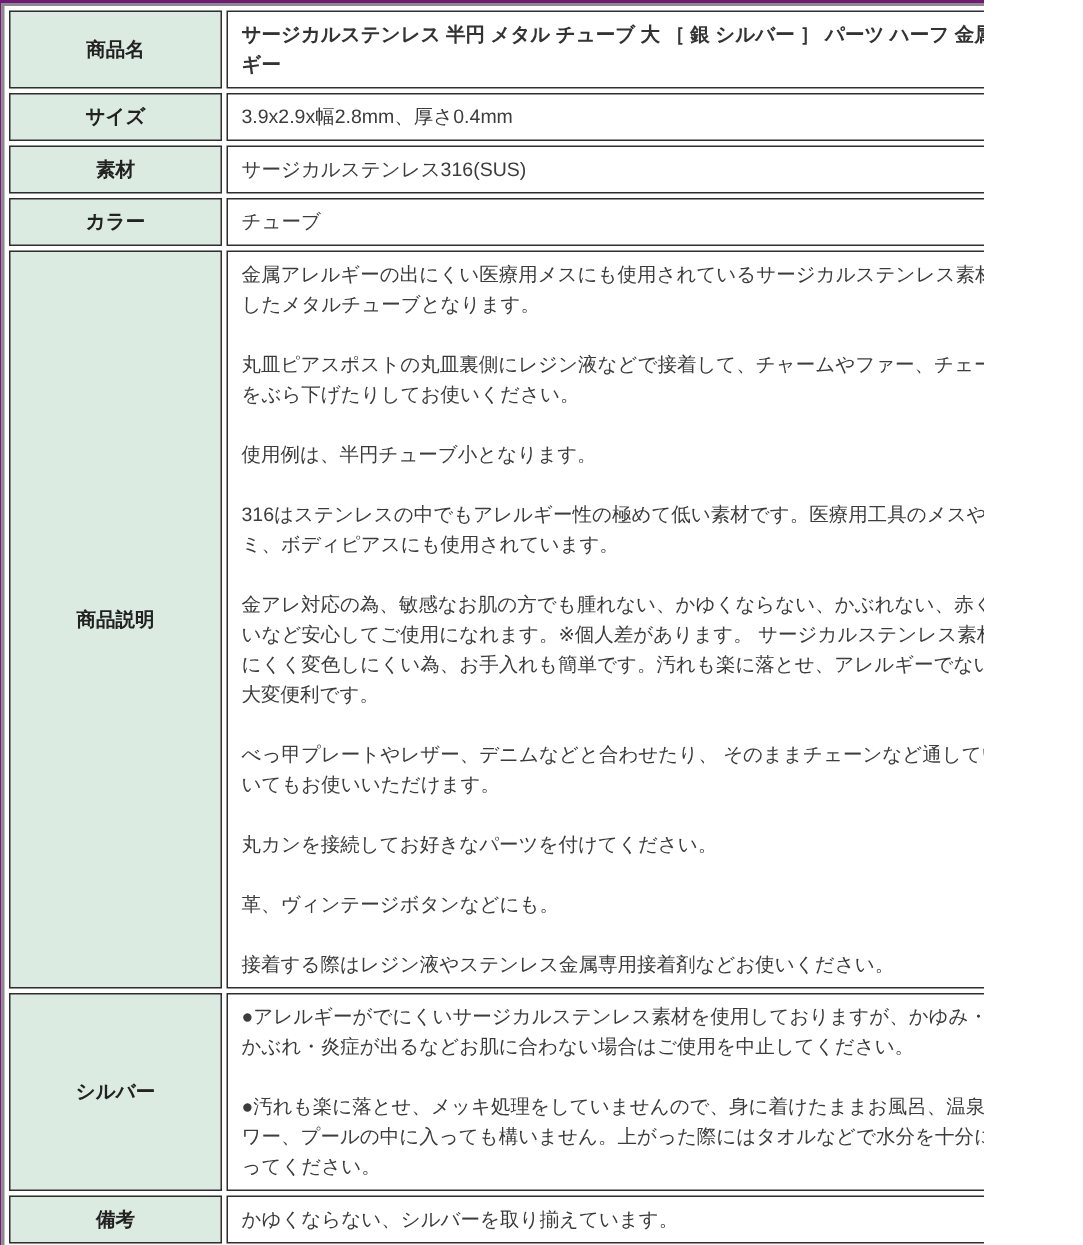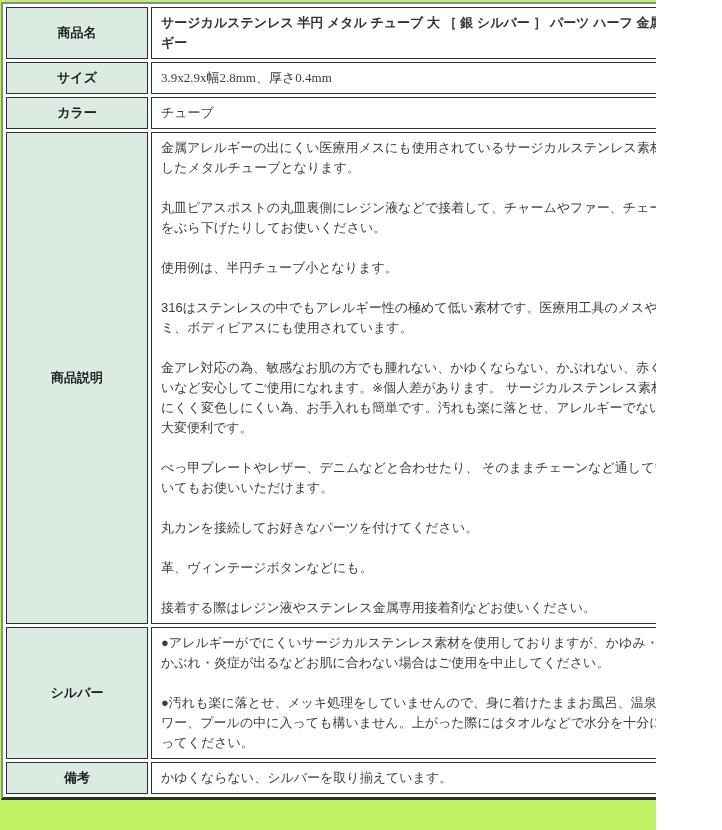--- a/index.html
+++ b/index.html
@@ -5,21 +5,21 @@
   html, body {
     margin: 0;
     padding: 0;
     background: #ffffff;
     font-family: "Liberation Sans", "DejaVu Sans", sans-serif;
   }
   .page {
     width: 656px;
     height: 830px;
     overflow: hidden;
-    background: #bef264;
+    background: #701a75;
     box-sizing: border-box;
     padding-top: 2px;
   }
   table.spec-table {
     width: 719px;
     margin-left: 1px;
     border-collapse: separate;
     border-spacing: 3px;
     background: #ffffff;
     border-top: 2px solid #8a8a8a;
@@ -48,41 +48,45 @@
     line-height: 20px;
     padding: 5px 9px;
     vertical-align: middle;
     white-space: pre-line;
     overflow-wrap: break-word;
   }
   td.value.title {
     font-weight: bold;
     color: #333333;
   }
-  tr.row-single td.value { height: 20px; font-family: Liberation Serif, serif; }
+  tr.row-single td.value { height: 20px; }
   tr.row-name td.value   { height: 40px; }
 </style>
 </head>
 <body>
 
 <div class="page">
 
   <table class="spec-table">
     <tbody>
 
       <tr class="row-name">
         <th class="label">商品名</th>
         <td class="value title">サージカルステンレス 半円 メタル チューブ 大 ［ 銀 シルバー ］ パーツ ハーフ 金属アレルギー</td>
       </tr>
 
       <tr class="row-single">
         <th class="label">サイズ</th>
         <td class="value">3.9x2.9x幅2.8mm、厚さ0.4mm</td>
       </tr>
 
+      <tr class="row-single">
+        <th class="label">素材</th>
+        <td class="value">サージカルステンレス316(SUS)</td>
+      </tr>
 
       <tr class="row-single">
         <th class="label">カラー</th>
         <td class="value">チューブ</td>
       </tr>
 
       <tr>
         <th class="label">商品説明</th>
         <td class="value">金属アレルギーの出にくい医療用メスにも使用されているサージカルステンレス素材を採用したメタルチューブとなります。
 

